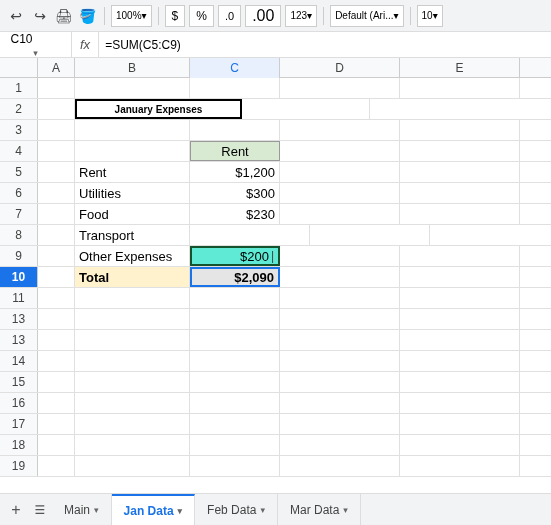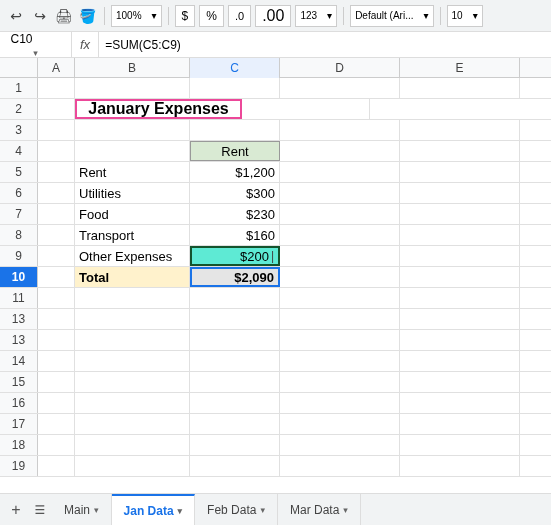--- a/index.html
+++ b/index.html
@@ -37,21 +37,21 @@
     .toolbar-separator { width: 1px; height: 18px; background: #ccc; margin: 0 2px; }
     .toolbar-select {
       border: 1px solid #ccc;
       background: #fff;
       padding: 1px 4px;
       font-size: 12px;
       height: 22px;
       cursor: pointer;
       display: flex;
       align-items: center;
-      gap: 10px;
+      gap: 0;
     }
     .toolbar-select span { font-size: 10px; }
     .toolbar-btn {
       border: 1px solid #ccc;
       background: #fff;
       padding: 1px 6px;
       font-size: 12px;
       height: 22px;
       cursor: pointer;
       display: flex;
@@ -174,24 +174,24 @@
     .cell-d { width: 120px; min-width: 120px; }
     .cell-e { width: 120px; min-width: 120px; }
 
     .cell-header-cost {
       background: #d9ead3;
       border: 1px solid #999;
       justify-content: center;
       font-weight: 500;
     }
     .cell-title {
-      border: 2px solid #ec4899;
+      border: 2px solid #000000;
       justify-content: center;
       font-weight: 600;
-      font-size: 16px;
+      font-size: 10px;
     }
     .cell-total-label {
       background: #fff2cc;
       font-weight: bold;
     }
     .cell-total-value {
       background: #e5e5e5;
       border: 2px solid #1a73e8;
       font-weight: bold;
       justify-content: flex-end;
@@ -376,23 +376,20 @@
       <div class="grid-cell cell-d"></div>
       <div class="grid-cell cell-e"></div>
     </div>
 
     <div class="grid-row">
       <div class="row-num">8</div>
       <div class="grid-cell cell-a"></div>
       <div class="grid-cell cell-b">
         <span>Transport</span>
       </div>
-      <div class="grid-cell cell-c cell-cost-value">
-        <span>$160</span>
-      </div>
       <div class="grid-cell cell-d"></div>
       <div class="grid-cell cell-e"></div>
     </div>
 
     <div class="grid-row">
       <div class="row-num">9</div>
       <div class="grid-cell cell-a"></div>
       <div class="grid-cell cell-b">
         <span>Other Expenses</span>
       </div>

